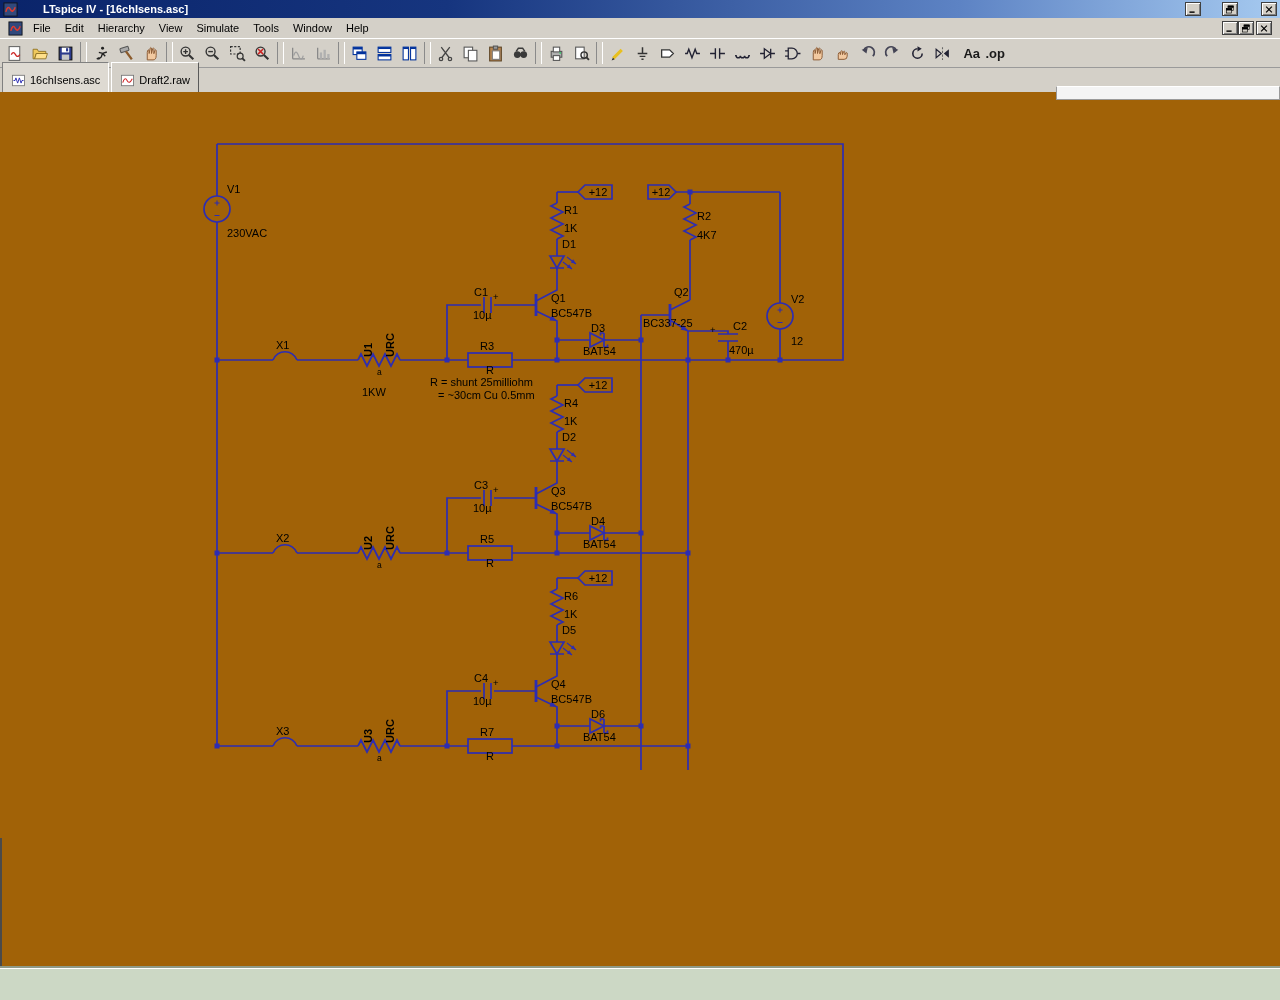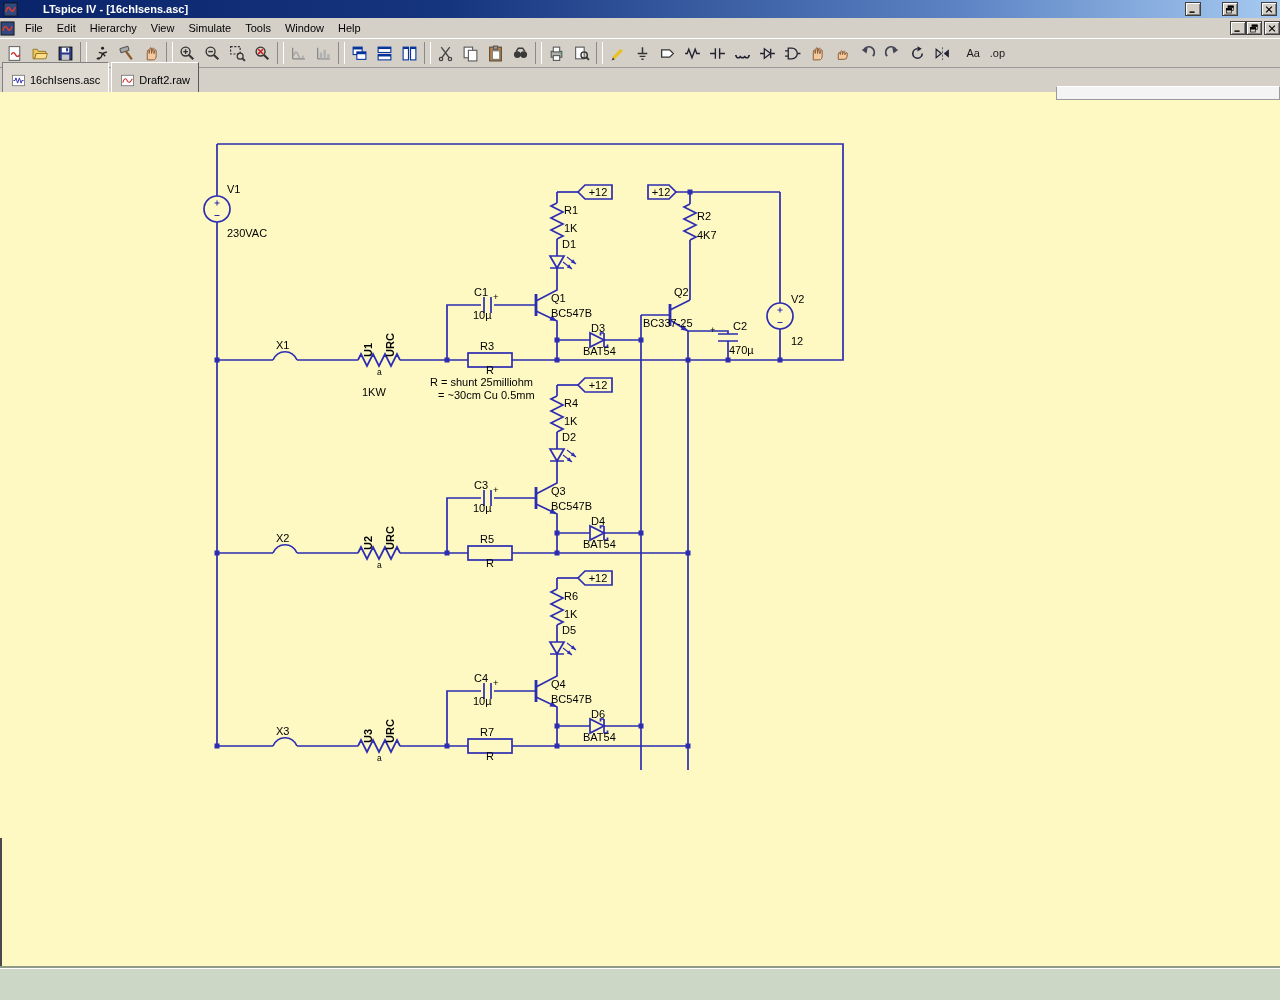--- a/index.html
+++ b/index.html
@@ -11,41 +11,41 @@
     padding:0 3px;background:linear-gradient(90deg,#0a246a 0%,#16357f 35%,#5d83c4 75%,#a6caf0 100%)}
   .titlebar .title{color:#fff;font-weight:bold;font-size:11px;padding-left:1px;white-space:nowrap}
   .spacer{flex:1}
   .cap-btn{width:16px;height:14px;display:inline-flex;align-items:center;justify-content:center;
     background:#d4d0c8;border:1px solid #404040;box-shadow:inset 1px 1px 0 #ffffff, inset -1px -1px 0 #808080}
   .cap-btn svg{width:10px;height:9px}
   .cap-close{margin-left:2px}
 
   
   .menubar{position:absolute;top:18px;left:0;right:0;height:20px;display:flex;align-items:center;
-    background:#d4d0c8;font-size:11px;padding:0 0}
+    background:#d4d0c8;font-size:11px;padding:0 8px}
   .menu-icon{width:15px;height:15px;margin-right:3px}
   .menu-item{padding:3px 7px;color:#000;cursor:default}
 
   
   .toolbar{position:absolute;top:38px;left:0;right:0;height:30px;display:flex;align-items:center;
     background:#d4d0c8;padding:0 3px;border-top:1px solid #ffffff;border-bottom:1px solid #9a9a9a}
   .tb-btn{display:inline-flex;align-items:center;justify-content:center;width:25px;height:24px}
   .tb-btn svg{width:17px;height:17px}
-  .tb-btn .glyph{font-size:11px;font-weight:normal;color:#1a1a1a;white-space:nowrap}
+  .tb-btn .glyph{font-size:13px;font-weight:bold;color:#1a1a1a;white-space:nowrap}
   .tb-btn[data-kind="sep"]{width:7px;height:22px;border-left:1px solid #8a8a8a;border-right:1px solid #ffffff;margin:0 2px}
 
   
   .tabbar{position:absolute;top:68px;left:0;right:0;height:24px;background:#d4d0c8;display:flex;align-items:center;padding:1px 2px}
   .tab{display:inline-flex;align-items:center;gap:4px;height:20px;padding:17px 8px;font-size:11px;color:#000;
     background:#d4d0c8;border:1px solid;border-color:#ffffff #5a5a5a #5a5a5a #ffffff;margin-right:2px}
   .tab[data-active="true"]{border-color:#808080 #ffffff #ffffff #808080;background:#dedad2}
   .tab svg{width:15px;height:13px}
 
   
-  .canvas{position:absolute;top:92px;left:0;right:0;bottom:32px;background:#fef9c3;overflow:hidden}
+  .canvas{position:absolute;top:92px;left:0;right:0;bottom:32px;background:#a16207;overflow:hidden}
   .canvas svg.sch{display:block}
   .w{fill:none;stroke:#2d2db2;stroke-width:1.7}
   .wt{fill:none;stroke:#2d2db2;stroke-width:1.1}
   .wb{fill:none;stroke:#2d2db2;stroke-width:2.8}
   .d{fill:#2d2db2;stroke:none}
   .t{font-family:"Liberation Sans",sans-serif;font-size:11px;fill:#000}
   .tm{text-anchor:middle}
   .ts{font-size:8.5px}
   .tp{font-size:9.5px}
   .tbold{font-weight:bold}

